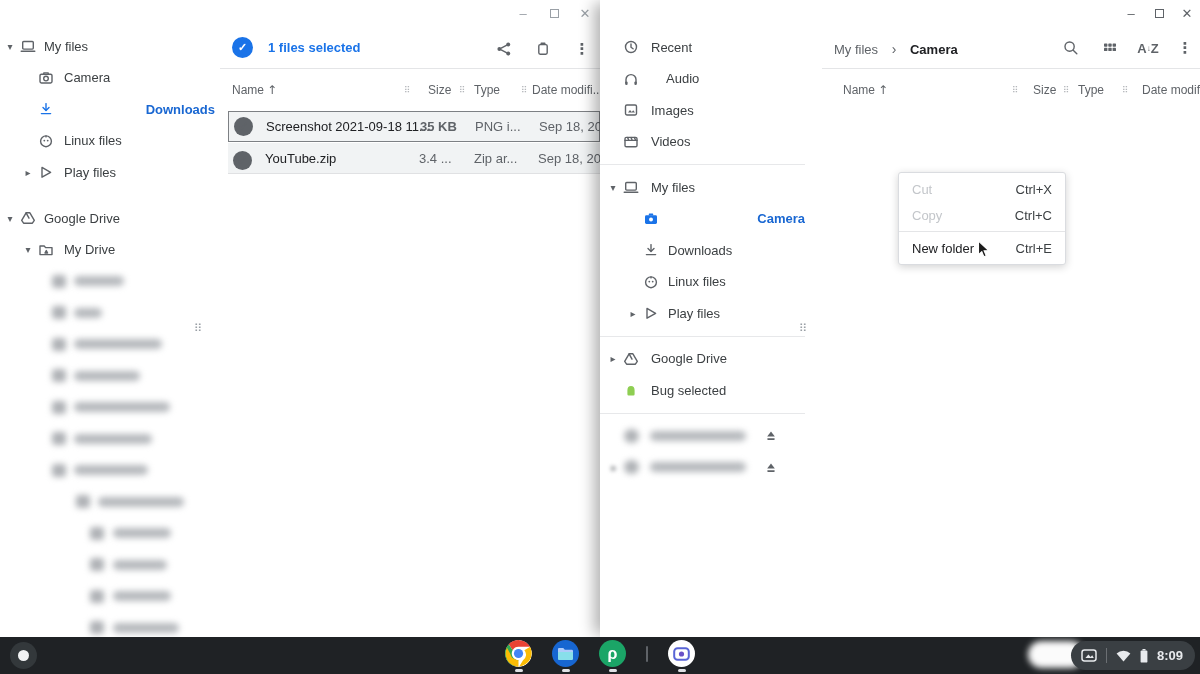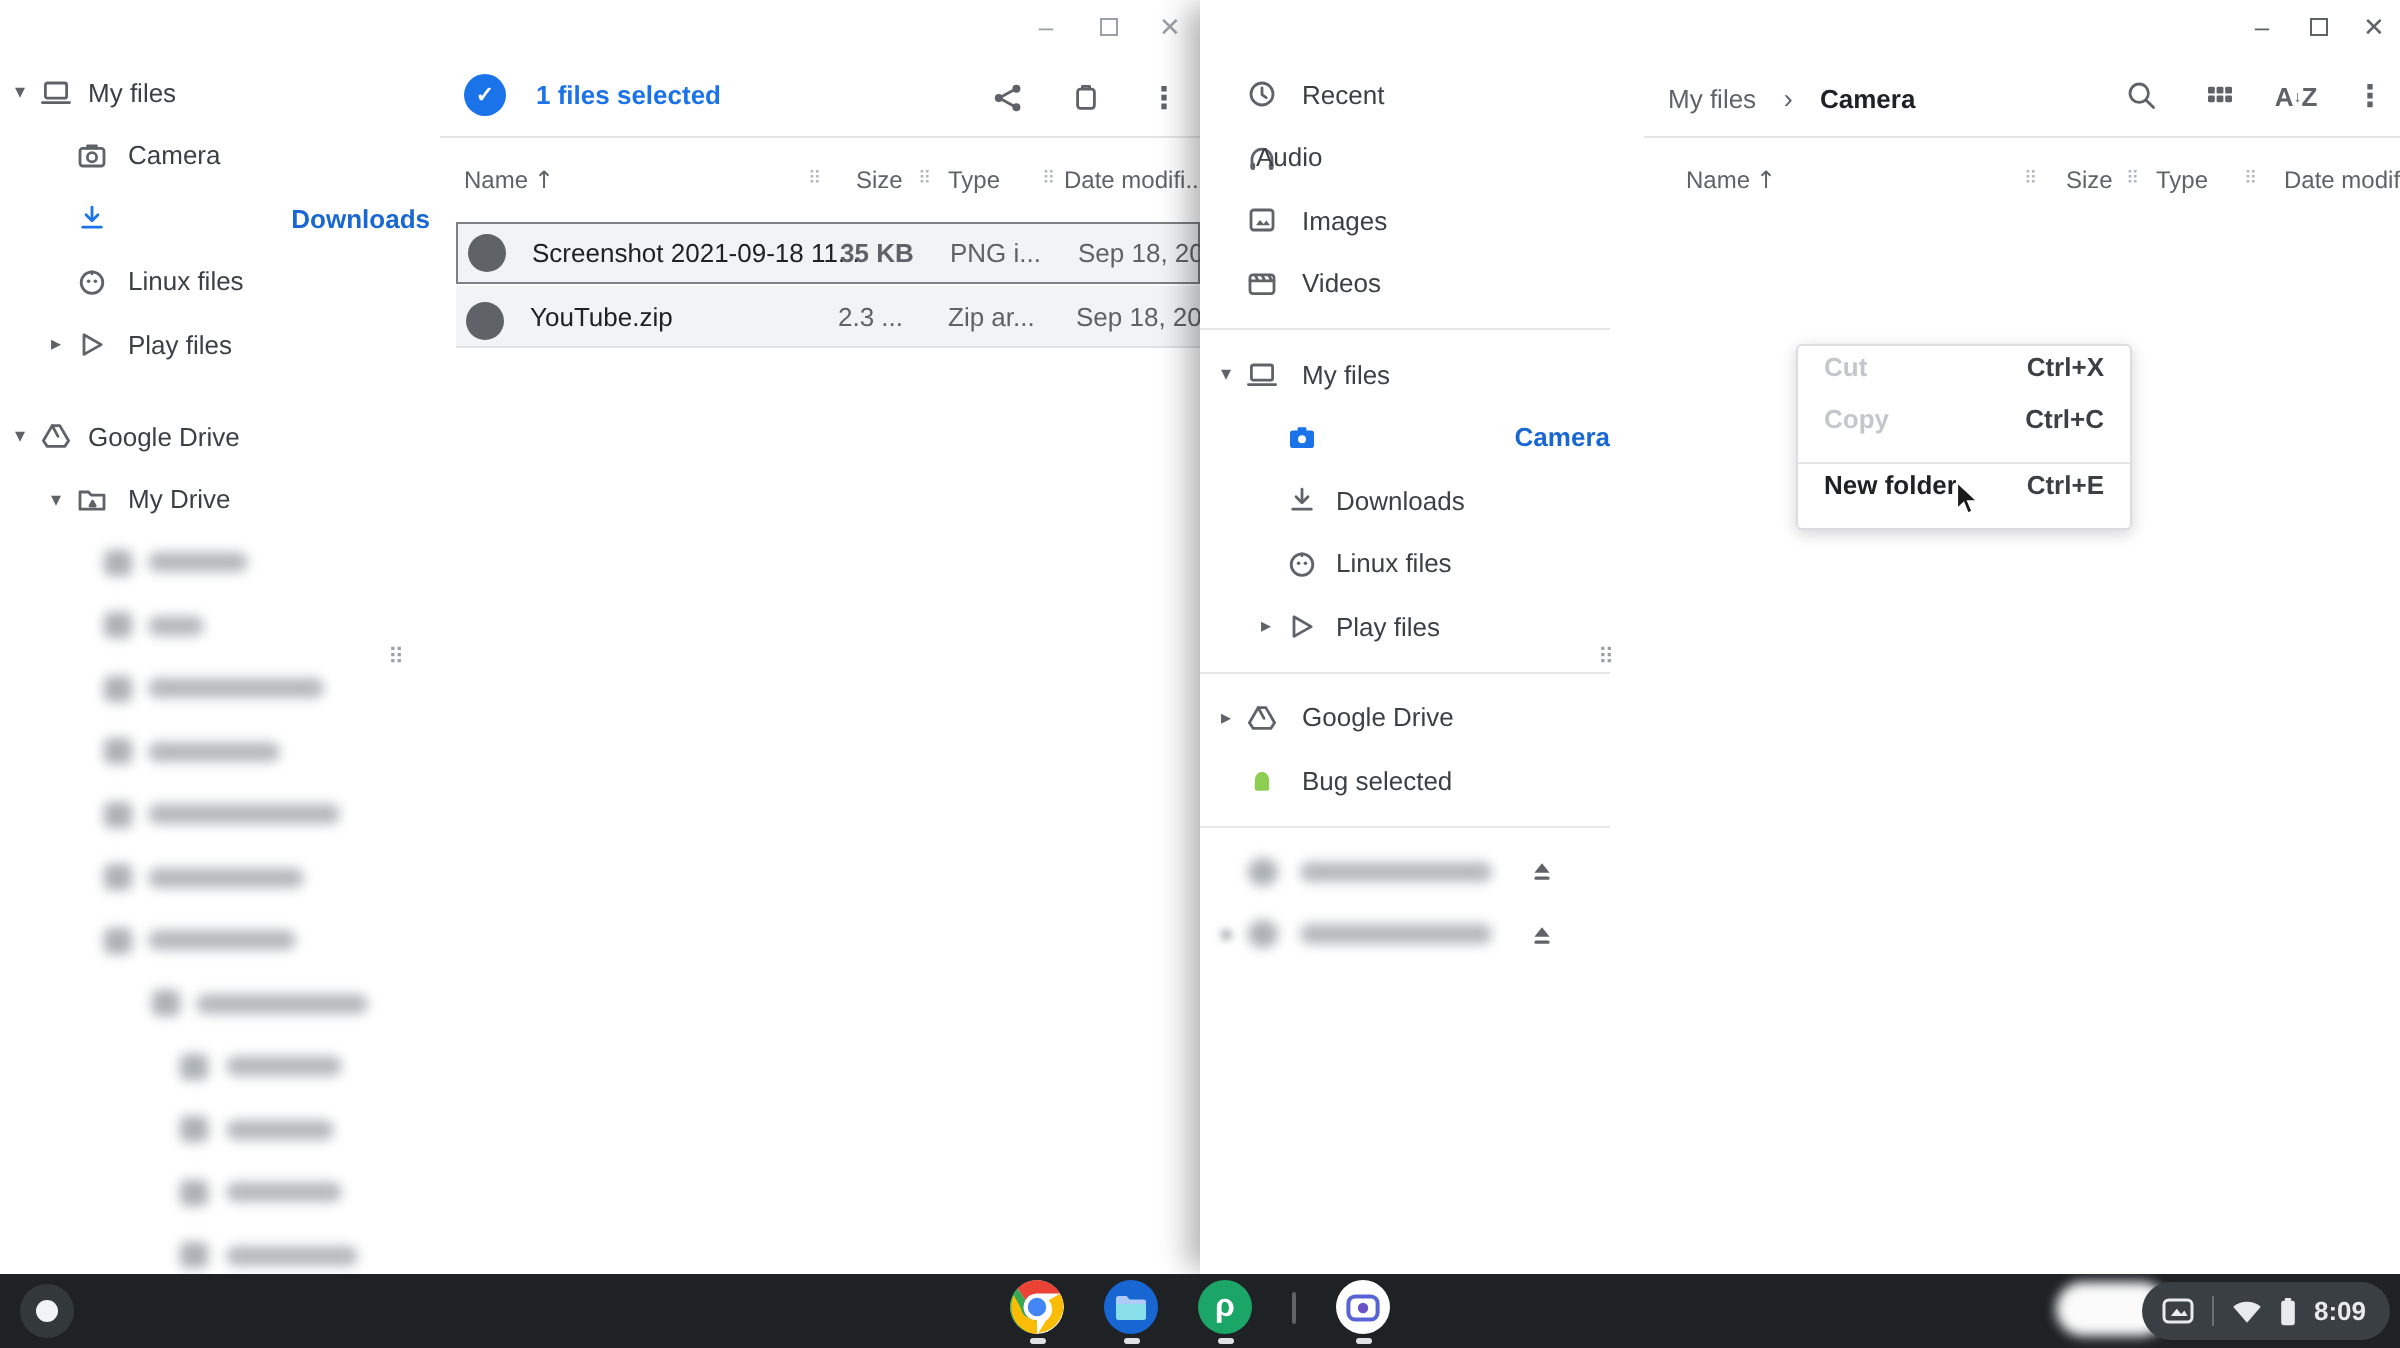--- a/index.html
+++ b/index.html
@@ -64,21 +64,21 @@
   .sort-arrow { font-family:"DejaVu Sans", sans-serif; font-size:12px; color:#5f6368; }
   .hdl { font-family:"DejaVu Sans", sans-serif; font-size:9px; color:#b4b7bb; top:16px !important; }
 
   .file-row { position:absolute; left:13px; right:0; height:31px; background:#f1f3f4; }
   .file-row span { position:absolute; top:8px; white-space:nowrap; font-size:13px; color:#5f6368; }
   .file-row .fname { color:#202124; }
   .row-check { position:absolute; left:5px; top:6px; width:19px; height:19px; border-radius:50%; background:#5f6368; color:#fff; font-size:10px; display:flex; align-items:center; justify-content:center; font-weight:bold; }
 
   
   .ctx { position:absolute; left:298px; top:172px; width:168px; background:#fff; border:1px solid #dadce0; border-radius:3px; box-shadow:0 2px 8px rgba(0,0,0,.18); padding:3px 0; z-index:5; }
-  .ctx-item { height:26px; display:flex; align-items:flex-start; padding:0 13px; font-size:13px; color:#202124;font-weight:bold; }
+  .ctx-item { height:26px; display:flex; align-items:center; padding:0 13px; font-size:13px; color:#202124; }
   .ctx-item .lbl { flex:1; }
   .ctx-item.disabled .lbl { color:#c3c6ca; }
   .ctx-item.hover { background:#e8eaed; }
   .ctx-item .sc { color:#3c4043; }
   .ctx-sep { height:1px; background:#e4e5e7; margin:3px 0; }
 
   .cursor { position:absolute; left:377px; top:240px; z-index:9; }
 
   
   .taskbar { position:absolute; left:0; top:637px; width:1200px; height:37px; background:#1f2225; }
@@ -278,21 +278,21 @@
       <div class="file-row" style="top:83px; border:1px solid #7d8084;">
         <span class="row-check" style="top:5px;">✓</span>
         <span class="fname" style="left:37px; top:7px;">Screenshot 2021-09-18 11...</span>
         <span style="left:191px; top:7px;font-weight:bold;">35 KB</span>
         <span style="left:246px; top:7px;">PNG i...</span>
         <span style="left:310px; top:7px;">Sep 18, 202...</span>
       </div>
       <div class="file-row" style="top:115px; border-bottom:1px solid #e0e1e3;">
         <span class="row-check">✓</span>
         <span class="fname" style="left:37px;">YouTube.zip</span>
-        <span style="left:191px;">2.3 ...</span>
+        <span style="left:191px;">3.4 ...</span>
         <span style="left:246px;">Zip ar...</span>
         <span style="left:310px;">Sep 18, 202...</span>
       </div>
     </div>
   </div>
 
   <div class="window win-right">
     <div class="titlebar">
       <div class="win-controls" style="right:6px; gap:14px;">
         <span class="wc">–</span>
@@ -314,21 +314,21 @@
         <span class="side-label" style="margin-left:51px;">Recent</span>
       </div>
       <div class="side-row">
         <span class="sicon" style="left:23px;">
           <svg width="16" height="16" viewBox="0 0 16 16">
               <path class="st" d="M3 12V8.6a5 5 0 0 1 10 0V12"></path>
               <rect class="sf" x="2.2" y="10.4" width="2.4" height="3.6" rx="1.1"></rect>
               <rect class="sf" x="11.4" y="10.4" width="2.4" height="3.6" rx="1.1"></rect>
             </svg>
         </span>
-        <span class="side-label" style="margin-left:28px;">Audio</span>
+        <span class="side-label" style="margin-left:66px;">Audio</span>
       </div>
       <div class="side-row">
         <span class="sicon" style="left:23px;">
           <svg width="16" height="16" viewBox="0 0 16 16">
               <rect class="st" x="2.5" y="3" width="11" height="10" rx="1.4"></rect>
               <path class="sf" d="m5 10.6 2-2.6 1.8 2 1.4-1.7 1.8 2.3z"></path>
             </svg>
         </span>
         <span class="side-label" style="margin-left:51px;">Images</span>
       </div>

